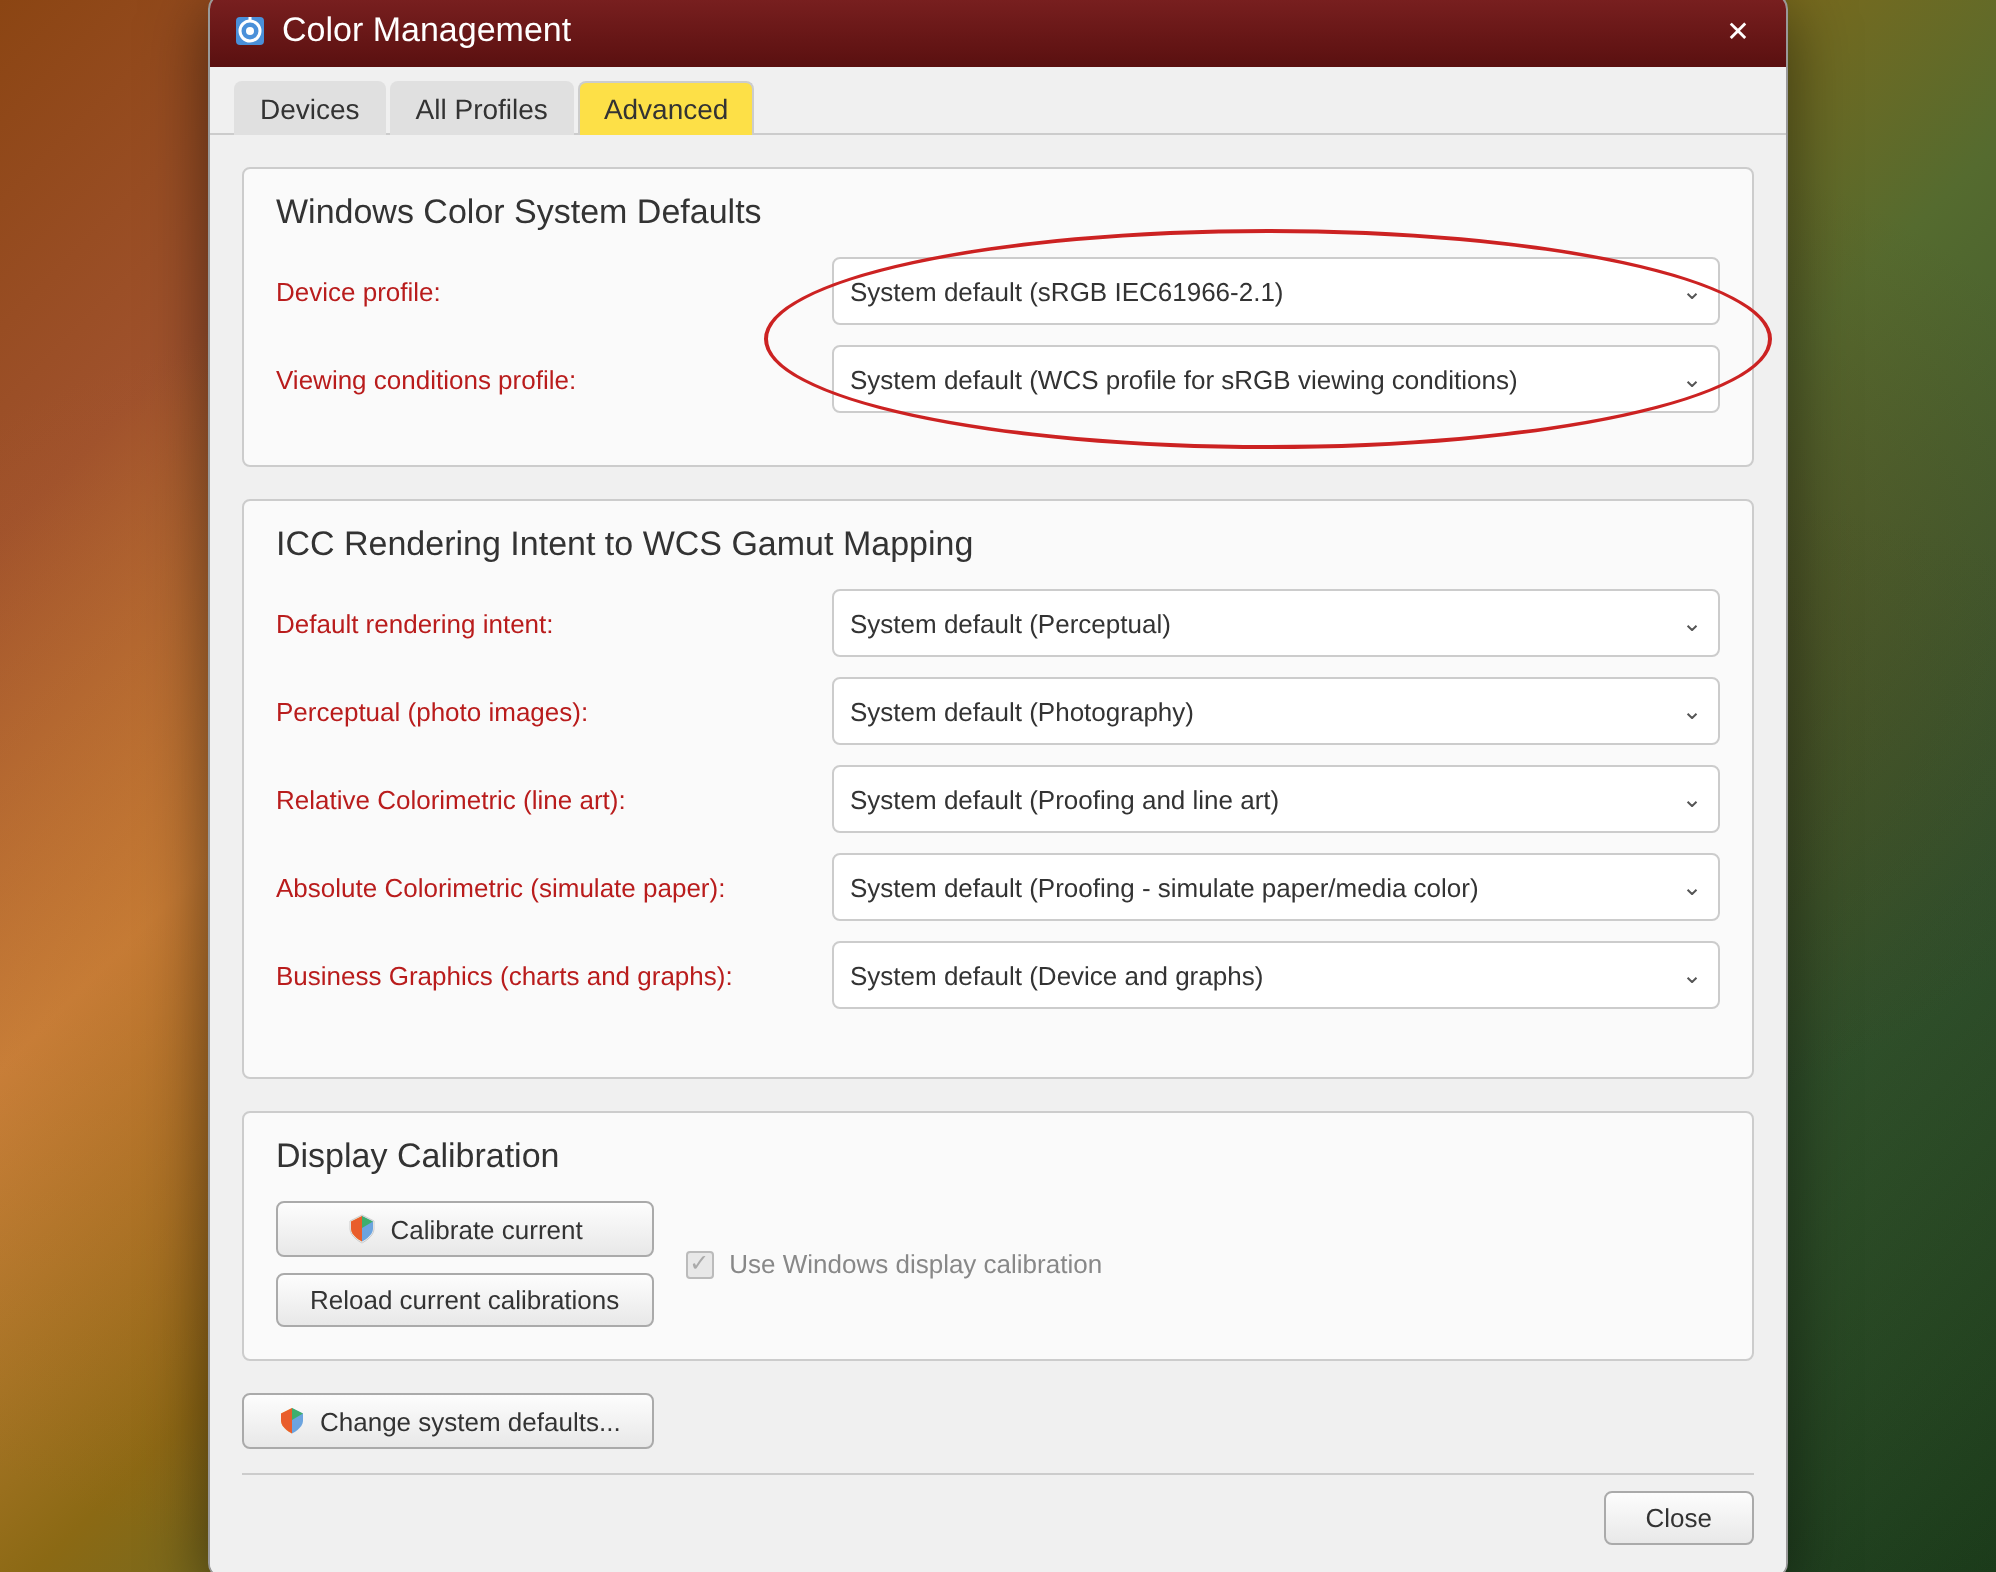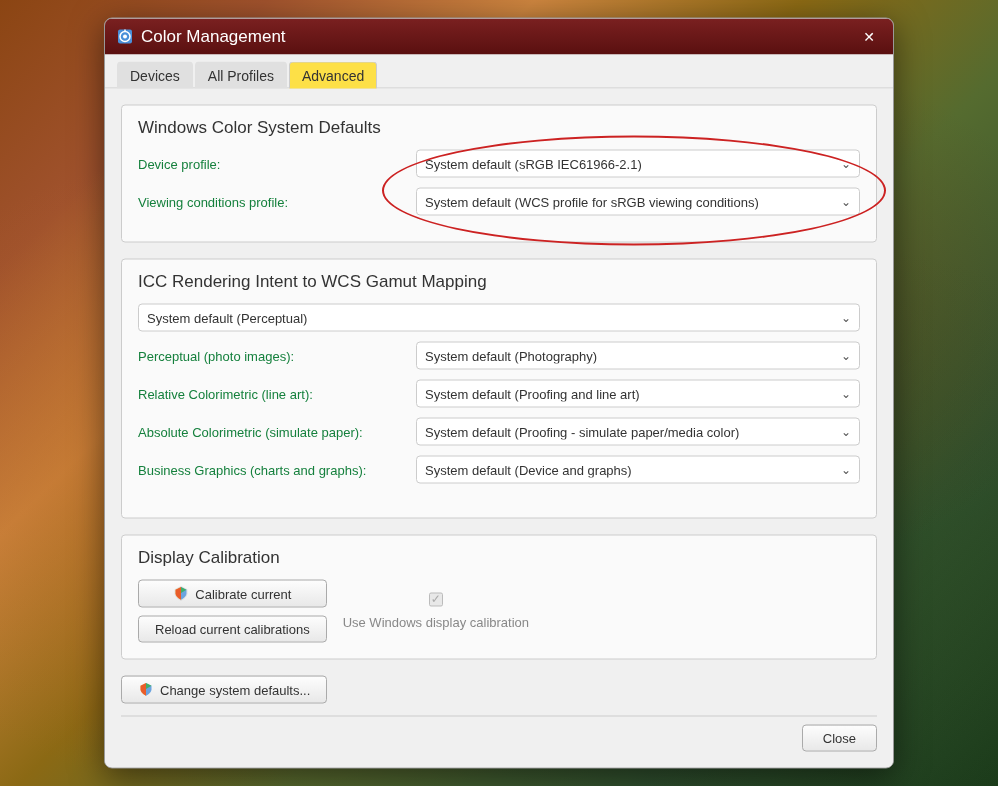--- a/index.html
+++ b/index.html
@@ -138,30 +138,30 @@
     }
 
     .form-row:last-child {
       margin-bottom: 18px;
     }
 
     .label {
       width: 270px;
       flex-shrink: 0;
       font-size: 13px;
-      color: #15803d;
+      color: #b91c1c;
     }
 
     .dropdown {
       flex: 1;
       height: 28px;
       border: 1px solid #ccc;
       border-radius: 4px;
       background: white;
-      padding: 4px 8px;
+      padding: 16px 8px;
       font-size: 13px;
       display: flex;
       align-items: center;
       justify-content: space-between;
       cursor: pointer;
       color: #333;
     }
 
     .dropdown-arrow {
       color: #555;
@@ -222,21 +222,20 @@
       gap: 6px;
       min-width: 180px;
       justify-content: center;
     }
 
     .checkbox-row {
       display: flex;
       align-items: center;
       gap: 8px;
       color: #888;
-      flex-direction: column;
     }
 
     .checkbox-disabled {
       width: 14px;
       height: 14px;
       border: 1px solid #bbb;
       background: #e8e8e8;
       display: inline-block;
       border-radius: 2px;
       position: relative;
@@ -328,20 +327,21 @@
         </div>
       </div>
 
       <div class="highlight-oval"></div>
     </div>
 
     <div class="section-group">
       <div class="section-title">ICC Rendering Intent to WCS Gamut Mapping</div>
 
       <div class="form-row">
+        <span class="label">Default rendering intent:</span>
         <div class="dropdown">
           <span class="dropdown-text">System default (Perceptual)</span>
           <span class="dropdown-arrow">⌄</span>
         </div>
       </div>
 
       <div class="form-row">
         <span class="label">Perceptual (photo images):</span>
         <div class="dropdown">
           <span class="dropdown-text">System default (Photography)</span>

